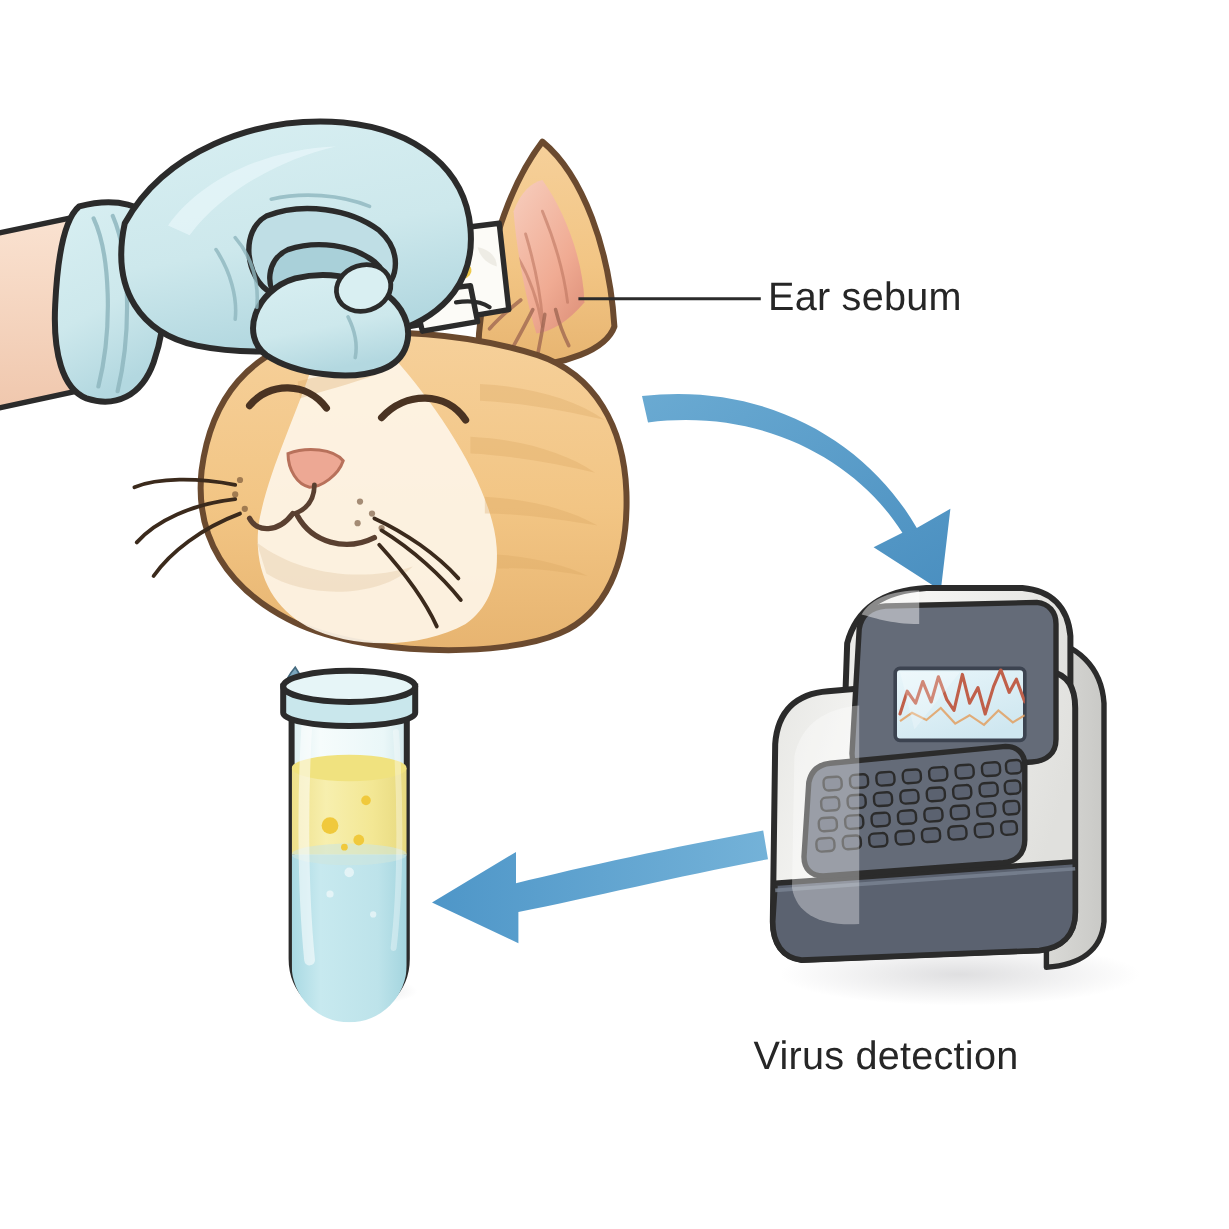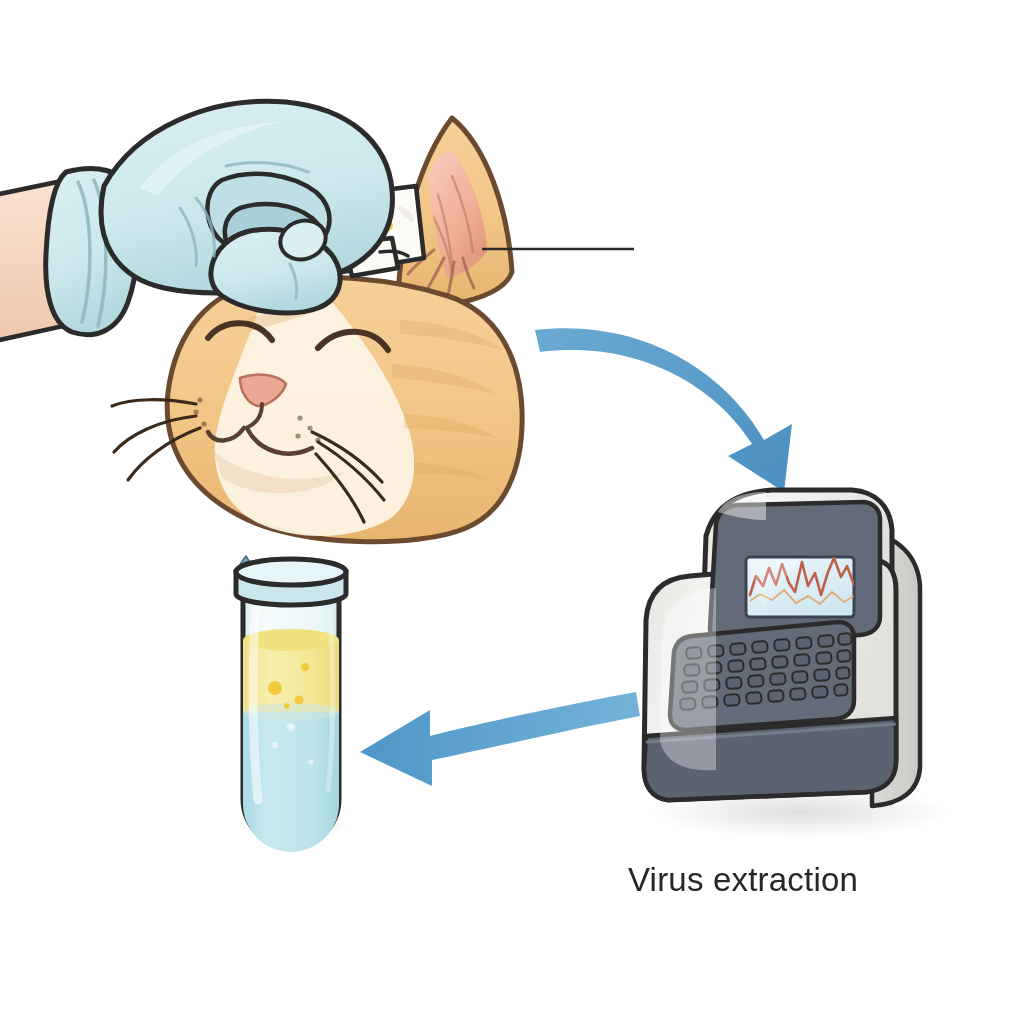--- a/index.html
+++ b/index.html
@@ -330,15 +330,16 @@
         <rect x="790" y="689" width="15" height="11" rx="4" transform="rotate(-4 790 689)"></rect>
         <rect x="812" y="687" width="15" height="11" rx="4" transform="rotate(-4 812 687)"></rect>
         <rect x="834" y="685" width="13" height="11" rx="4" transform="rotate(-4 834 685)"></rect>
       </g>
 
       <path d="M662 630 C668 602 690 590 716 588 L716 770 C684 772 664 762 660 740 Z" fill="#ffffff" opacity="0.35"></path>
       <path d="M718 512 C726 498 744 492 766 492 L766 520 C742 520 726 514 718 512 Z" fill="#ffffff" opacity="0.45"></path>
     </g>
   </svg>
 
-  <div class="lbl" id="label-virus">Virus extraction</div>
+  <div class="lbl" id="label-ear-sebum">Ear sebum</div>
+  <div class="lbl" id="label-virus">Virus detection</div>
 
 </div>
 
 </body></html>

